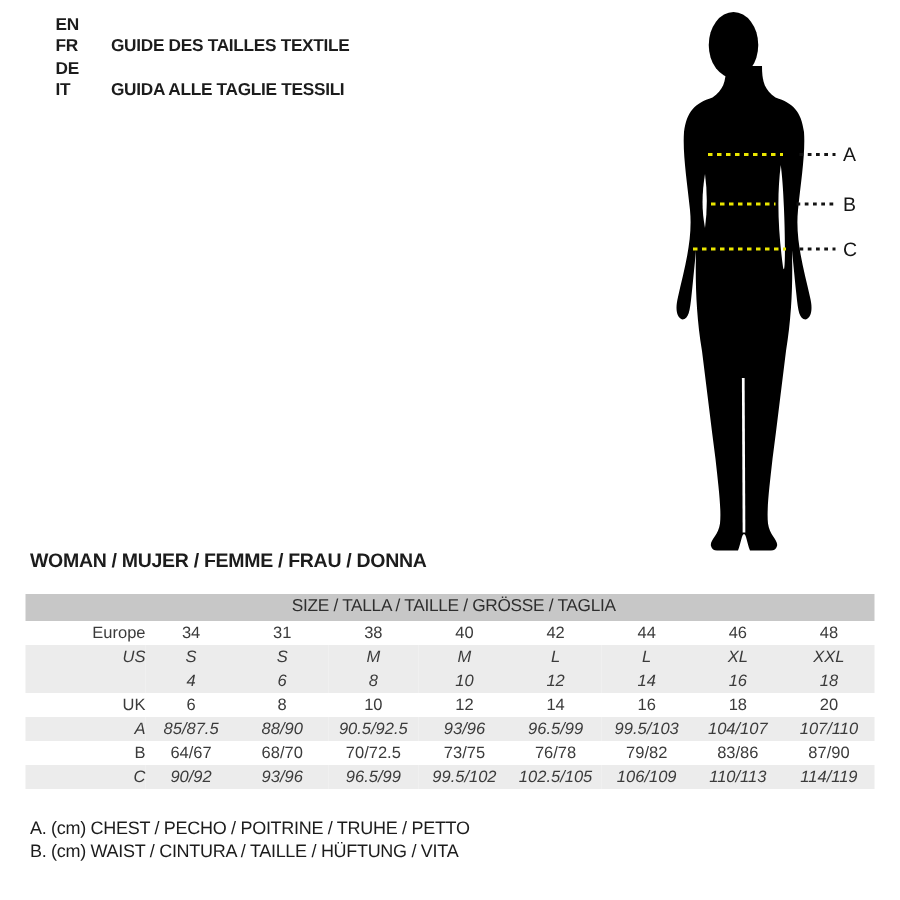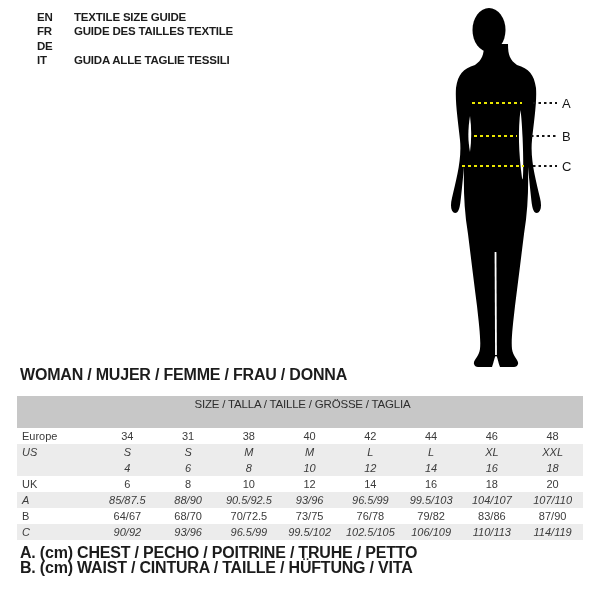--- a/index.html
+++ b/index.html
@@ -7,48 +7,47 @@
     position:relative; width:600px; height:600px; background:#ffffff;
     font-family:"Liberation Sans", sans-serif; color:#1c1c1c; overflow:hidden;
   }
   
   .lang-block { position:absolute; left:20px; top:10px;margin-left:17px; }
   .lang-row { display:flex; font-weight:bold; font-size:11.5px; line-height:14.4px; letter-spacing:-0.2px; white-space:nowrap; }
   .lang-code { width:37px; }
   
   .figure { position:absolute; left:400px; top:0; width:200px; height:380px; }
   
-  .section-title { position:absolute; left:20px; top:366px; font-weight:bold; font-size:16px; letter-spacing:-0.2px; white-space:nowrap; }
+  .section-title { position:absolute; left:20px; top:366px; font-weight:bold; font-size:13px; letter-spacing:-0.2px; white-space:nowrap; }
   
   .size-table {
     position:absolute; left:17px; top:396px; width:566px;
     border-collapse:collapse; font-size:11px; color:#3b3b3b; table-layout:fixed;
   }
   .size-table thead td {
     background:var(--header-gray,#c7c7c7); color:#2e2e2e; font-size:11.5px;
-    padding:2px 0 18px 5px; letter-spacing:-0.2px;
+    padding:2px 0 4px 5px; letter-spacing:-0.2px;
   }
   .size-table td { height:11px; padding:2px 0; text-align:center; white-space:nowrap; }
-  .size-table td.row-label { text-align:left; padding-left:5px; }
+  .size-table td.row-label { text-align:right; padding-left:5px; }
   .size-table col.label-col { width:80px; }
   .size-table tr.shaded { background:var(--row-gray,#ececec);font-style:italic; }
   
   .legend { position:absolute; left:20px; top:545px; }
-  .legend-line { font-weight:bold; font-size:16px; line-height:15px; letter-spacing:-0.2px; white-space:nowrap; }
+  .legend-line { font-weight:normal; font-size:12px; line-height:15px; letter-spacing:-0.2px; white-space:nowrap; }
   .figure svg text { font-family:"Liberation Sans", sans-serif; font-size:13px; fill:#161616; }
 </style>
 </head>
 <body>
 
 <div class="page" style="--header-gray: #c7c7c7; --row-gray: #ececec;">
 
   <div class="lang-block">
       <div class="lang-row">
         <span class="lang-code">EN</span>
-        <span class="lang-label">TEXTILE SIZE GUIDE</span>
       </div>
       <div class="lang-row">
         <span class="lang-code">FR</span>
         <span class="lang-label">GUIDE DES TAILLES TEXTILE</span>
       </div>
       <div class="lang-row">
         <span class="lang-code">DE</span>
       </div>
       <div class="lang-row">
         <span class="lang-code">IT</span>

